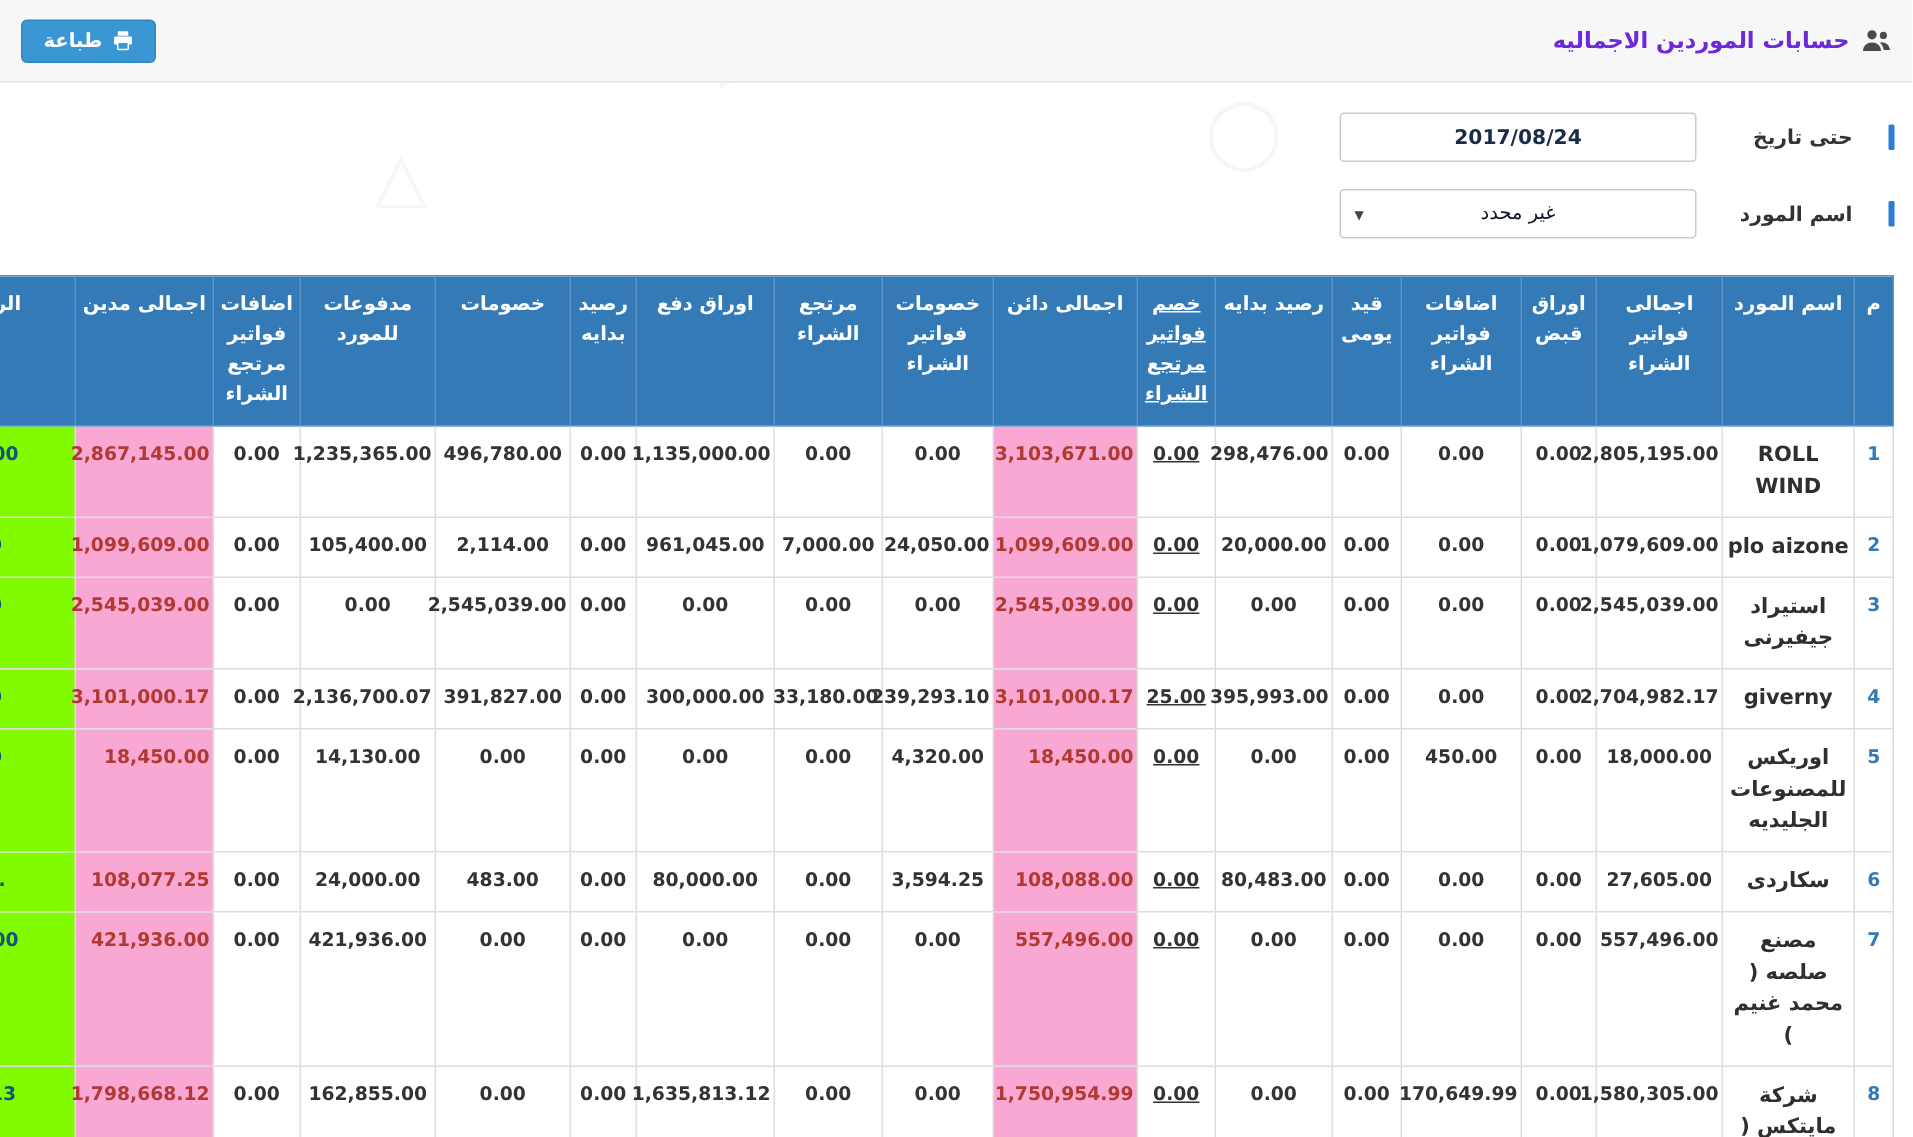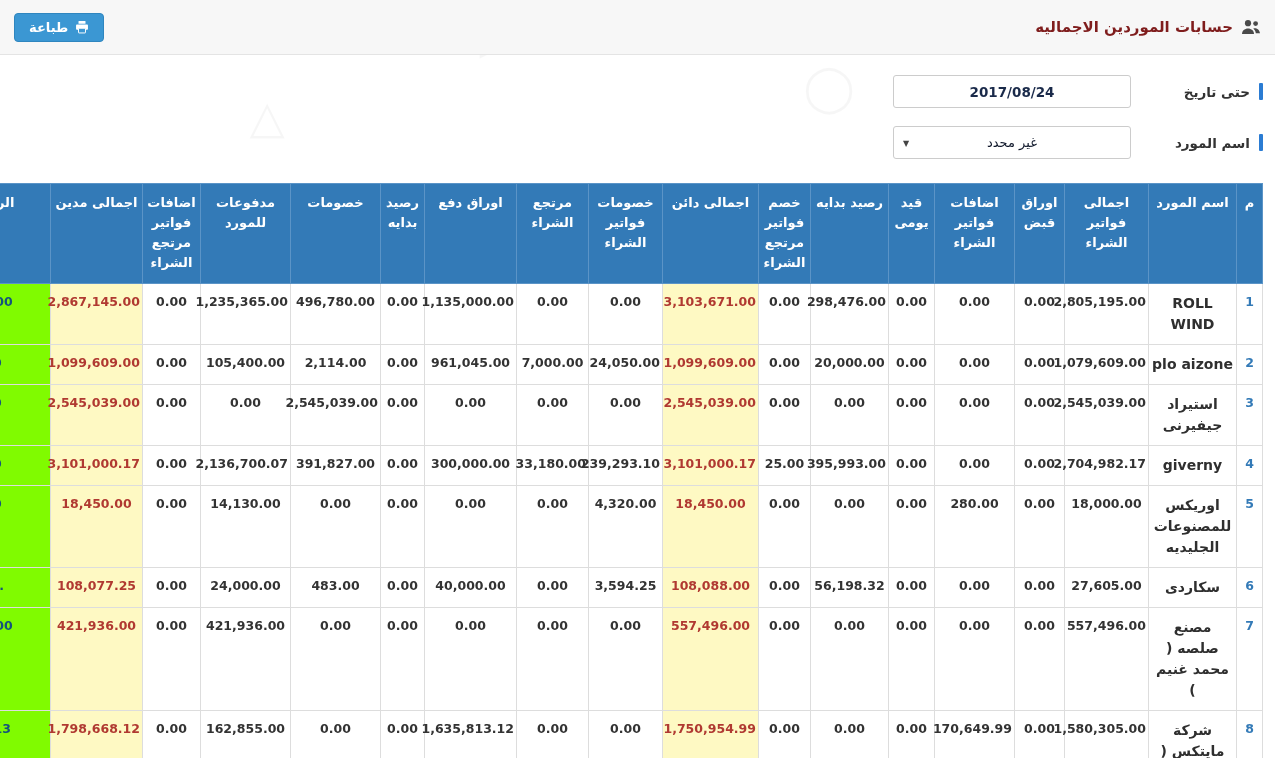--- a/index.html
+++ b/index.html
@@ -21,21 +21,21 @@
   .titlebar {
     height: 55px;
     background: #f7f7f7;
     border-bottom: 1px solid #e4e4e4;
     display: flex;
     align-items: center;
     justify-content: space-between;
     padding: 0 14px;
   }
   .title-wrap { display: flex; align-items: center; gap: 8px; order: 0; }
-  .title-text { font-size: 15px; font-weight: bold; color: #7f1d1d; }
+  .title-text { font-size: 15px; font-weight: bold; color: #6d28d9; }
   .users-icon svg { display: block; }
   .print-btn {
     order: 1;
     background: #3b97d3;
     border: 1px solid #2f86bf;
     color: #fff;
     font-family: "DejaVu Sans", sans-serif;
     font-size: 13px;
     font-weight: bold;
     border-radius: 4px;
@@ -47,21 +47,21 @@
   }
   .print-btn svg { display: block; }
 
   
   .filters { padding: 20px 12px 6px 12px; }
   .filter-row { display: flex; align-items: center; margin-bottom: 18px; }
   .filter-label {
     width: 132px;
     display: flex;
     align-items: center;
-    gap: 9px;
+    gap: 24px;
     font-size: 13.5px;
     font-weight: bold;
     color: #333;
   }
   .accent-bar { width: 4px; height: 17px; background: #2b7cd3; border-radius: 1px; display: inline-block; }
   .filter-control { width: 238px; }
   .text-input {
     width: 100%;
     height: 33px;
     border: 1px solid #cccccc;
@@ -119,32 +119,32 @@
     padding: 9px 2px;
     font-size: 12.5px;
     font-weight: bold;
     color: #333;
     white-space: nowrap;
     background: #fff;
     line-height: 1.5;
   }
   .grid tbody td.name { white-space: normal; font-size: 14px; color: #2f2f2f; }
   .grid tbody td.num { color: #337ab7; cursor: pointer; }
-  .grid tbody td.credit { background: #fef9c3; color: #b03931; }
+  .grid tbody td.credit { background: #f9a8d4; color: #b03931; text-align: right; }
   .grid tbody td.balance { background: #80fb00; color: #14537c; }
 
   
   .grid th:nth-child(1),  .grid td:nth-child(1)  { width: 26px; }
   .grid th:nth-child(2),  .grid td:nth-child(2)  { width: 88px; }
   .grid th:nth-child(3),  .grid td:nth-child(3)  { width: 84px; text-align: center; }
   .grid th:nth-child(4),  .grid td:nth-child(4)  { width: 50px; }
   .grid th:nth-child(5),  .grid td:nth-child(5)  { width: 80px; }
   .grid th:nth-child(6),  .grid td:nth-child(6)  { width: 46px; }
   .grid th:nth-child(7),  .grid td:nth-child(7)  { width: 78px; }
-  .grid th:nth-child(8),  .grid td:nth-child(8)  { width: 52px; }
+  .grid th:nth-child(8),  .grid td:nth-child(8)  { width: 52px; text-decoration: underline; }
   .grid th:nth-child(9),  .grid td:nth-child(9)  { width: 96px; }
   .grid th:nth-child(10), .grid td:nth-child(10) { width: 74px; }
   .grid th:nth-child(11), .grid td:nth-child(11) { width: 72px; }
   .grid th:nth-child(12), .grid td:nth-child(12) { width: 92px; }
   .grid th:nth-child(13), .grid td:nth-child(13) { width: 44px; }
   .grid th:nth-child(14), .grid td:nth-child(14) { width: 90px; }
   .grid th:nth-child(15), .grid td:nth-child(15) { width: 90px; margin-top: 48px; }
   .grid th:nth-child(16), .grid td:nth-child(16) { width: 58px; }
   .grid th:nth-child(17), .grid td:nth-child(17) { width: 92px; }
   .grid th:nth-child(18), .grid td:nth-child(18) { width: 115px; }
@@ -315,21 +315,21 @@
             <td>2,136,700.07</td>
             <td>0.00</td>
             <td class="credit">3,101,000.17</td>
             <td class="balance">00</td>
           </tr>
           <tr>
             <td class="num">5</td>
             <td class="name">اوريكس للمصنوعات الجليديه</td>
             <td>18,000.00</td>
             <td>0.00</td>
-            <td>280.00</td>
+            <td>450.00</td>
             <td>0.00</td>
             <td>0.00</td>
             <td>0.00</td>
             <td class="credit">18,450.00</td>
             <td>4,320.00</td>
             <td>0.00</td>
             <td>0.00</td>
             <td>0.00</td>
             <td>0.00</td>
             <td>14,130.00</td>
@@ -337,26 +337,26 @@
             <td class="credit">18,450.00</td>
             <td class="balance">00</td>
           </tr>
           <tr>
             <td class="num">6</td>
             <td class="name">سكاردى</td>
             <td>27,605.00</td>
             <td>0.00</td>
             <td>0.00</td>
             <td>0.00</td>
-            <td>56,198.32</td>
+            <td>80,483.00</td>
             <td>0.00</td>
             <td class="credit">108,088.00</td>
             <td>3,594.25</td>
             <td>0.00</td>
-            <td>40,000.00</td>
+            <td>80,000.00</td>
             <td>0.00</td>
             <td>483.00</td>
             <td>24,000.00</td>
             <td>0.00</td>
             <td class="credit">108,077.25</td>
             <td class="balance">.75</td>
           </tr>
           <tr>
             <td class="num">7</td>
             <td class="name">مصنع صلصه ( محمد غنيم )</td>

